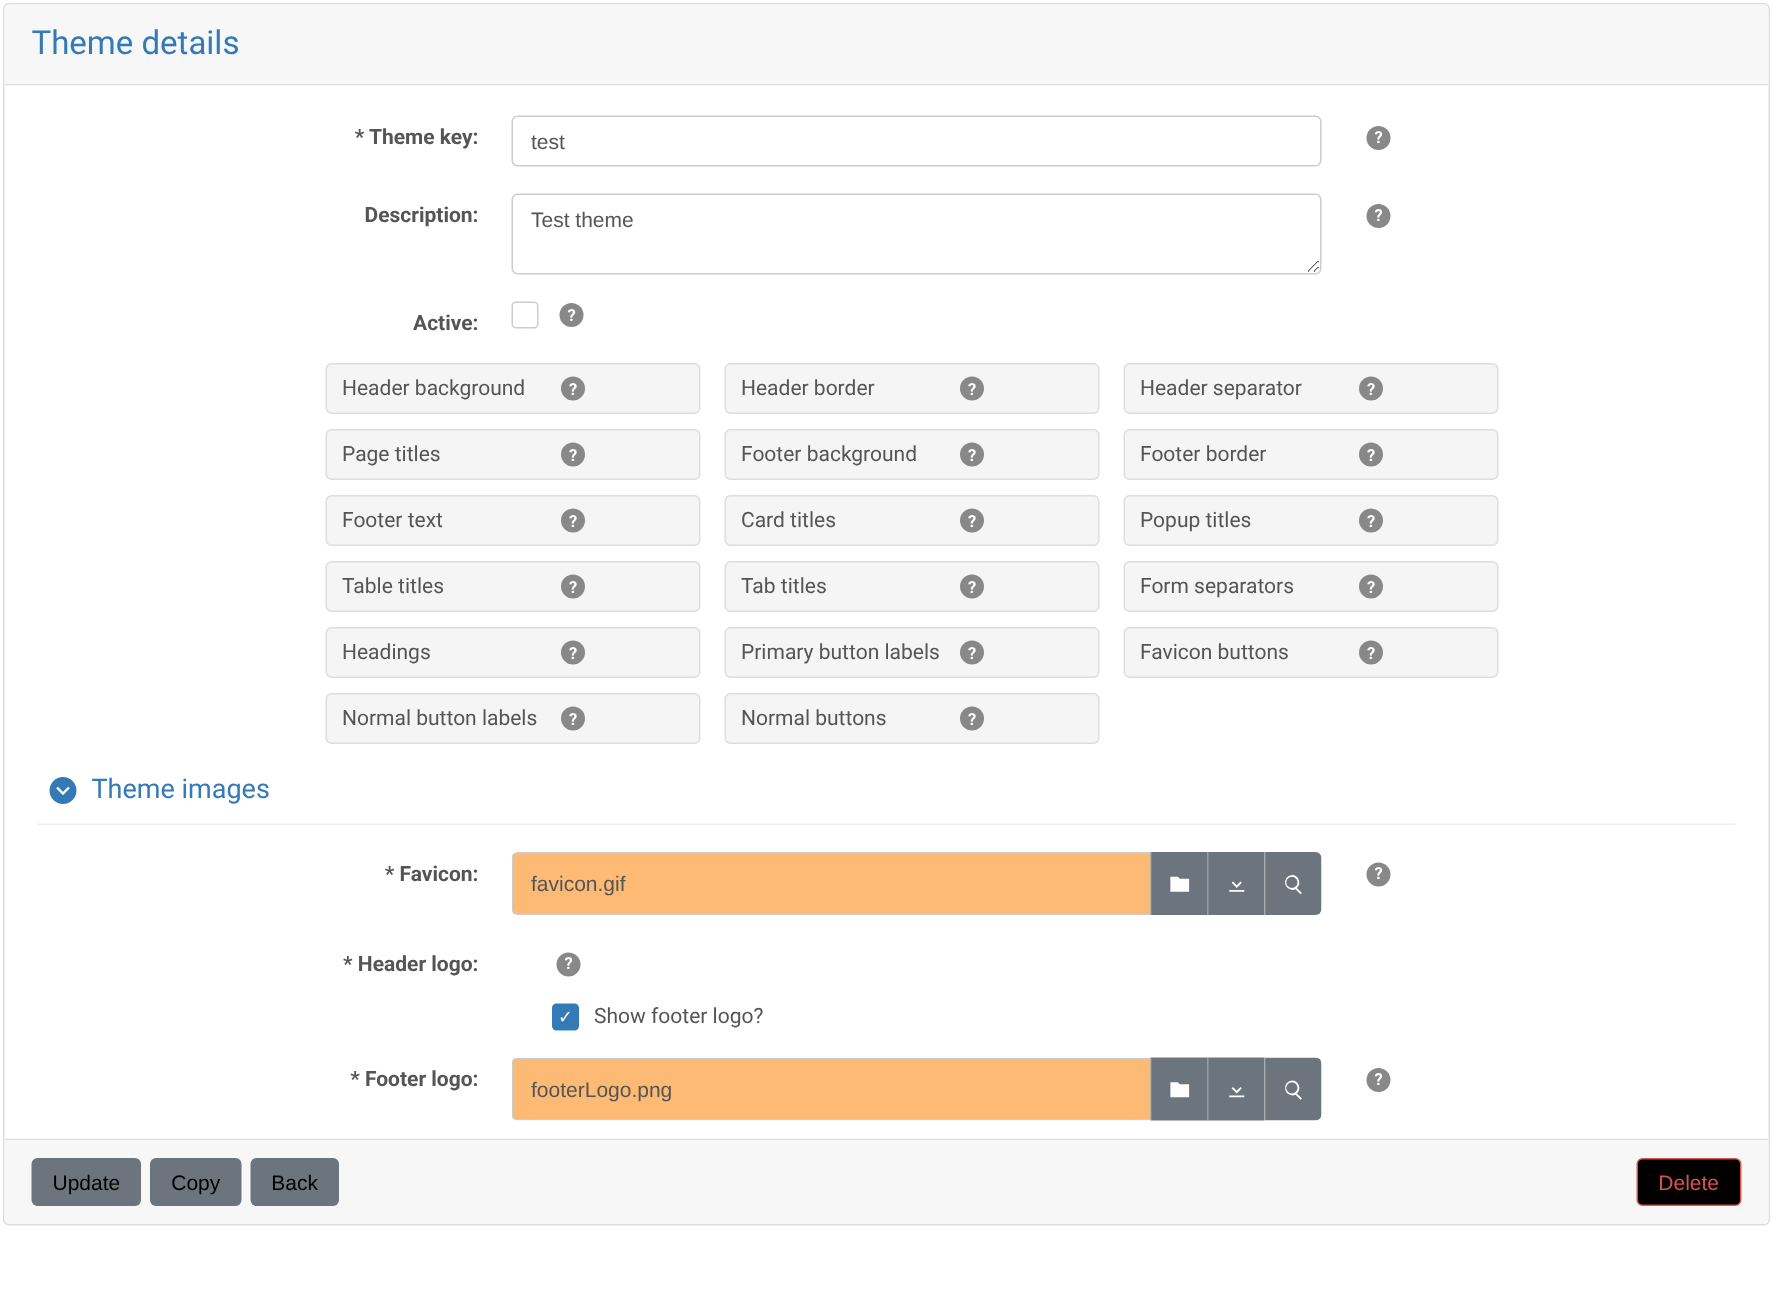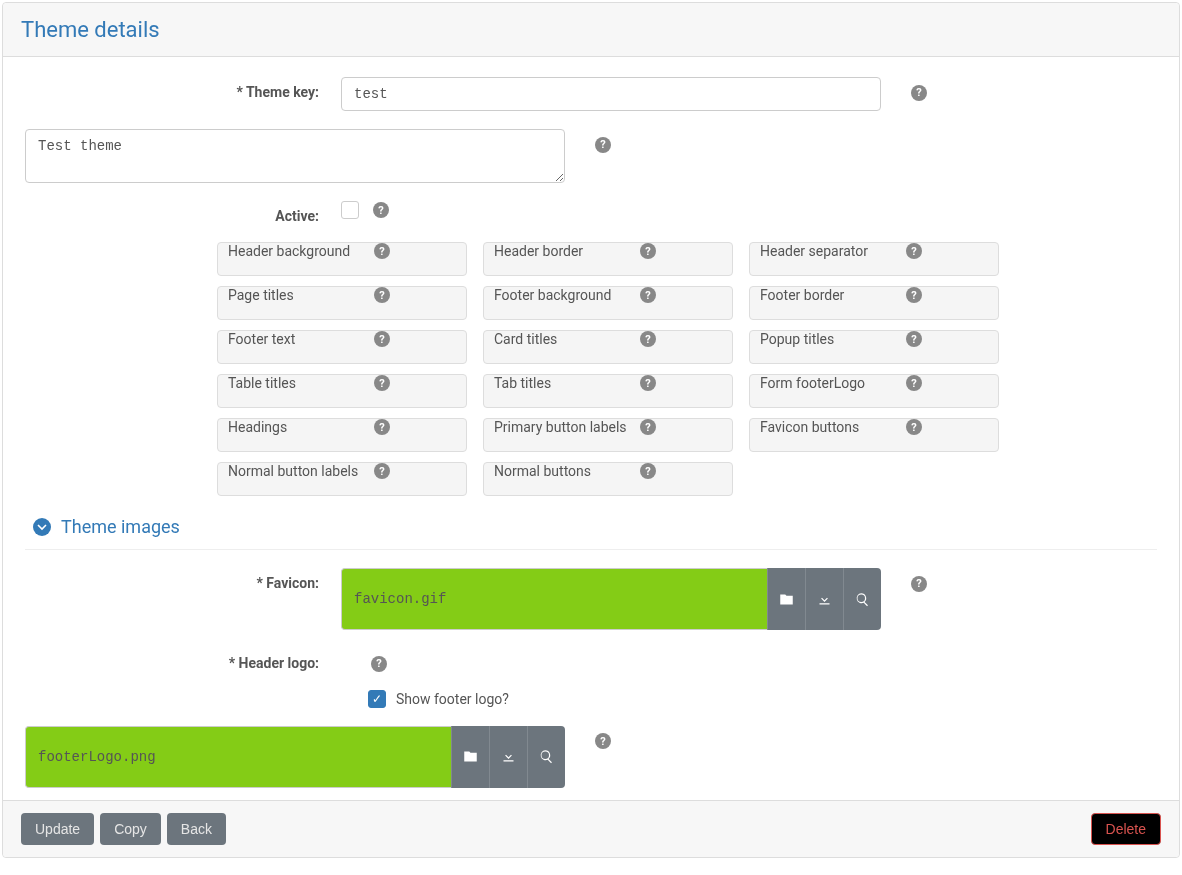--- a/index.html
+++ b/index.html
@@ -50,21 +50,21 @@
   padding-top: 6px;
 }
 input[type=text], textarea, .readonly-input {
   width: 100%;
   border: 1px solid #ccc;
   border-radius: 4px;
   padding: 8px 12px;
   font-size: 14px;
   color: #555;
   background: #fff;
-  font-family: Liberation Mono, monospace;
+  font-family: Liberation Sans, sans-serif;
 }
 .readonly-input {
   background: #f5f5f5;
   cursor: default;
 }
 textarea { resize: both; height: 54px; }
 .help-icon {
   display: inline-flex;
   width: 16px; height: 16px;
   border-radius: 50%;
@@ -122,21 +122,21 @@
 }
 .color-grid {
   margin-left: 192px;
   display: grid;
   grid-template-columns: repeat(3, 250px);
   gap: 10px 16px;
   margin-bottom: 6px;
 }
 .color-item {
   display: flex;
-  align-items: flex-start;
+  align-items: center;
   border: 1px solid #ddd;
   border-radius: 4px;
   height: 34px;
   background: #f5f5f5;
   overflow: hidden;
 }
 .color-label {
   flex: 1;
   display: flex;
   align-items: center;
@@ -152,22 +152,22 @@
 }
 .file-row {
   display: flex;
   width: 100%;
 }
 .file-input {
   flex: 1;
   border: 1px solid #ccc;
   border-right: none;
   border-radius: 4px 0 0 4px;
-  padding: 22px 12px;
-  background: #84cc16;
+  padding: 12px 12px;
+  background: #fdba74;
   color: #555;
 }
 .file-btn-group {
   display: flex;
 }
 .file-btn {
   width: 38px;
   background: #6c757d;
   color: #fff;
   border: none;
@@ -194,21 +194,21 @@
   border-radius: 0 0 4px 4px;
   margin-top: 12px;
 }
 .btn {
   border: none;
   border-radius: 4px;
   padding: 8px 14px;
   font-size: 14px;
   cursor: pointer;
   background: #6c757d;
-  color: #e5e5e5;
+  color: #000000;
 }
 .btn-danger {
   background: #000000;
   color: #d9534f;
   border: 1px solid #d9534f;
   padding: 7px 14px;
 }
 .spacer { flex: 1; }
 </style>
 </head>
@@ -221,20 +221,21 @@
 
     <div class="form-row">
       <div class="form-label">* Theme key:</div>
       <div class="form-value">
         <input type="text" value="test" style="">
       </div>
       <div class="form-help-col"><span class="help-icon">?</span></div>
     </div>
 
     <div class="form-row">
+      <div class="form-label">Description:</div>
       <div class="form-value">
         <textarea style="">Test theme</textarea>
       </div>
       <div class="form-help-col"><span class="help-icon">?</span></div>
     </div>
 
     <div class="form-row">
       <div class="form-label">Active:</div>
       <div class="form-value" style="gap:14px;">
         <span class="checkbox"></span>
@@ -316,21 +317,21 @@
         </div>
         <div class="color-item">
           <div class="color-label">
             <span>Tab titles</span>
             <span class="help-icon">?</span>
           </div>
           <div class="swatch" style="background:#4a86c5"></div>
         </div>
         <div class="color-item">
           <div class="color-label">
-            <span>Form footerLogo</span>
+            <span>Form separators</span>
             <span class="help-icon">?</span>
           </div>
           <div class="swatch" style="background:#4a86c5"></div>
         </div>
         <div class="color-item">
           <div class="color-label">
             <span>Headings</span>
             <span class="help-icon">?</span>
           </div>
           <div class="swatch" style="background:#4a86c5"></div>
@@ -410,20 +411,21 @@
       <div class="form-label"></div>
       <div class="form-value">
         <div class="check-row-inner">
           <span class="checkbox checked"></span>
           <span>Show footer logo?</span>
         </div>
       </div>
     </div>
 
     <div class="form-row" style="margin-bottom:10px;">
+      <div class="form-label">* Footer logo:</div>
       <div class="form-value">
         <div class="file-row">
           <div class="file-input readonly-input">footerLogo.png</div>
           <div class="file-btn-group">
             <button class="file-btn">
                 <svg viewBox="0 0 24 24">
                   <path d="M10 4H2v16h20V6H12l-2-2z"></path>
                 </svg>
               </button>
             <button class="file-btn">

